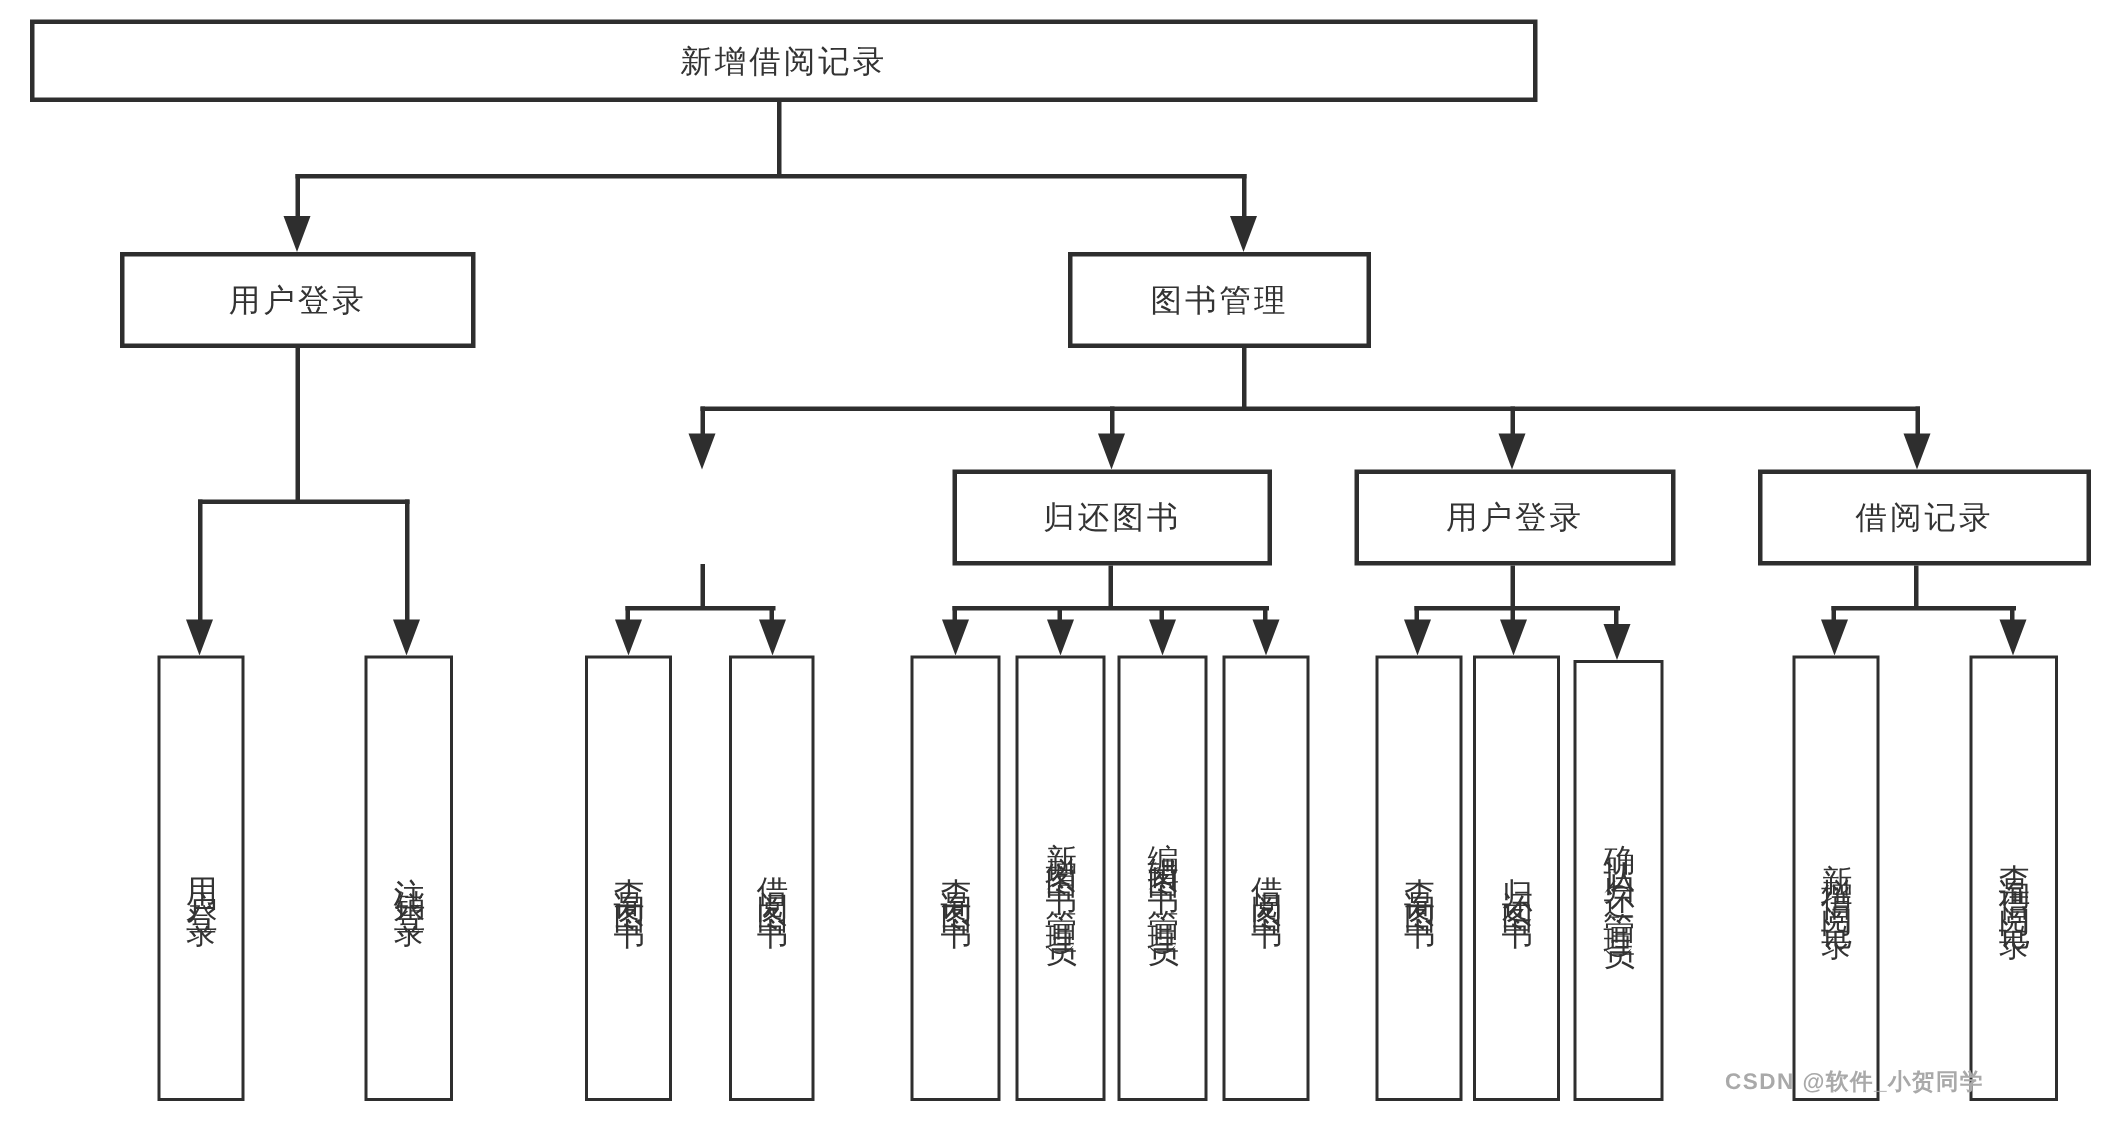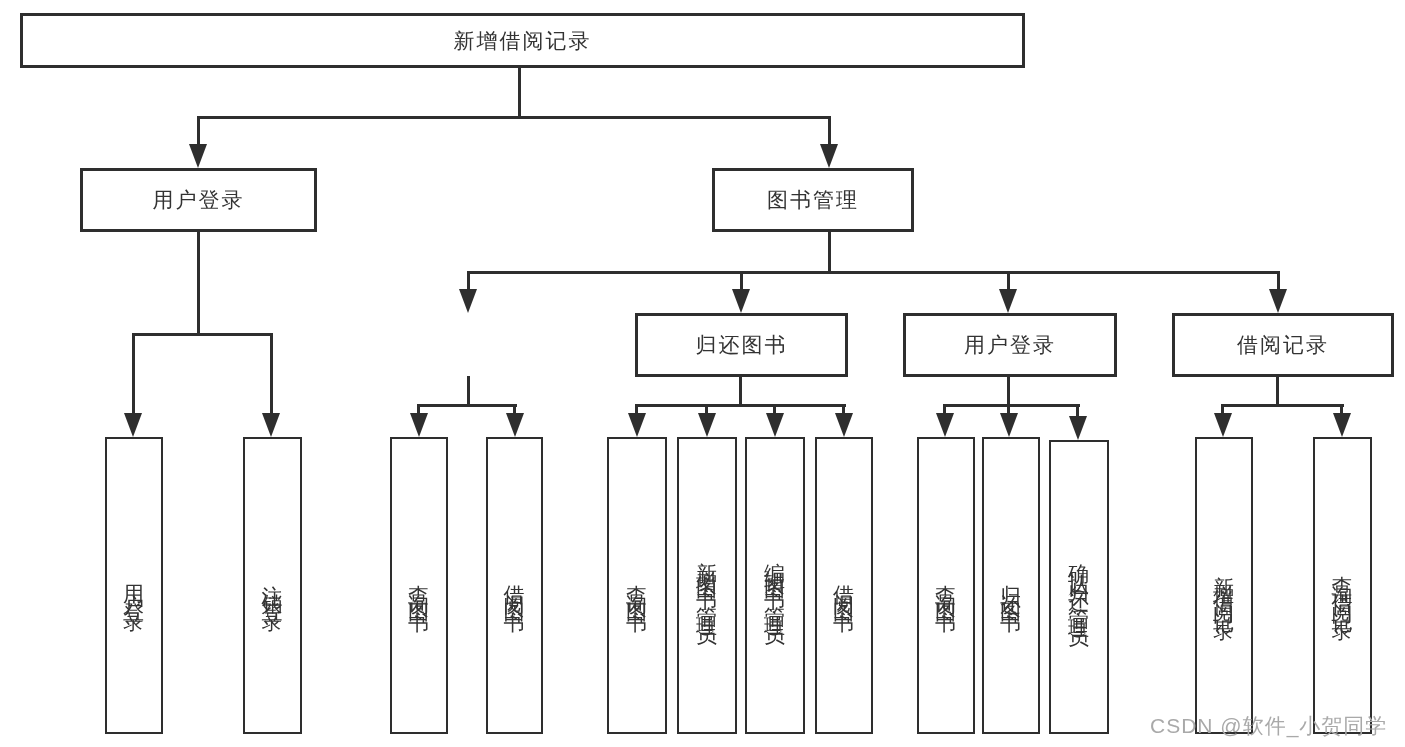--- a/index.html
+++ b/index.html
@@ -38,25 +38,26 @@
     position:absolute;
     width:0; height:0;
     border-left:9px solid transparent;
     border-right:9px solid transparent;
     border-top:24px solid #2e2e2e;
     z-index:1;
   }
   .watermark {
     position:absolute;
     left:1150px; top:712px;
-    font-size:21px;
+    font-size:15px;
     letter-spacing:1px;
     color:#a9a9a9;
     z-index:3;
     white-space:nowrap;
+    font-weight:bold;
   }
 </style>
 </head>
 <body>
 
 <div id="canvas">
 
   <div class="node" style="left:20px;top:13px;width:1005px;height:55px;">新增借阅记录</div>
 
   <div class="vline" style="left:518px;top:67px;width:3px;height:51px;"></div>

